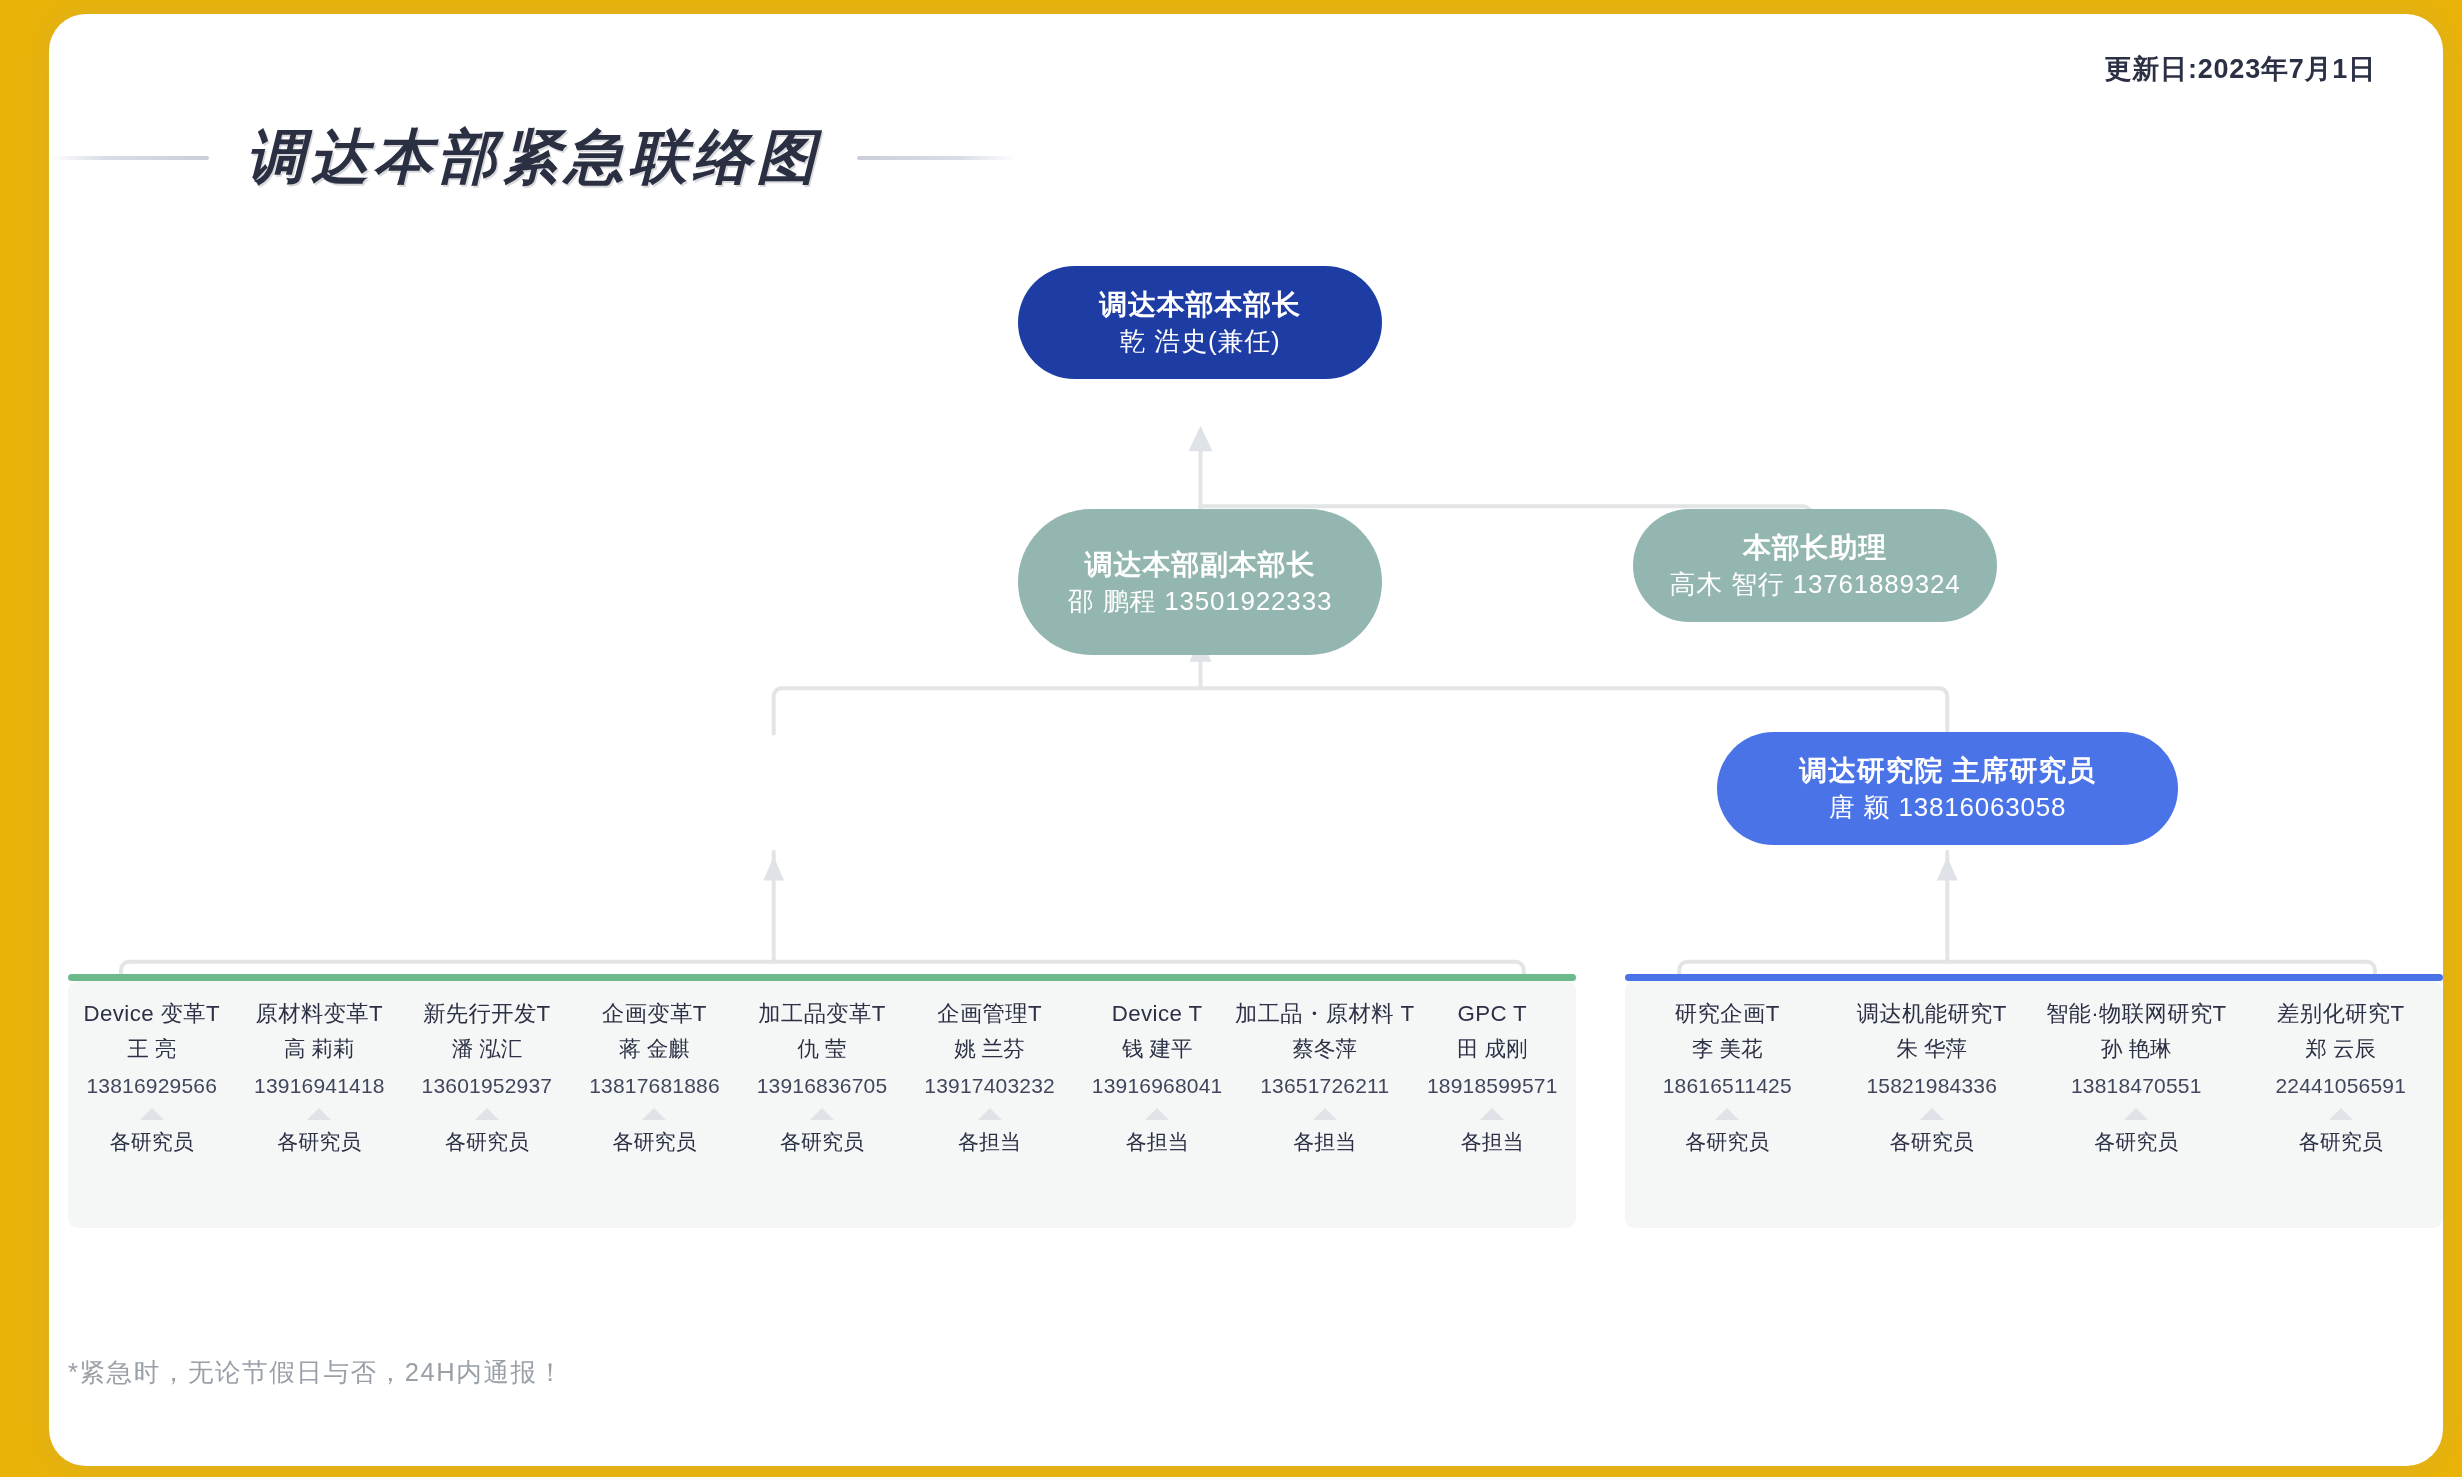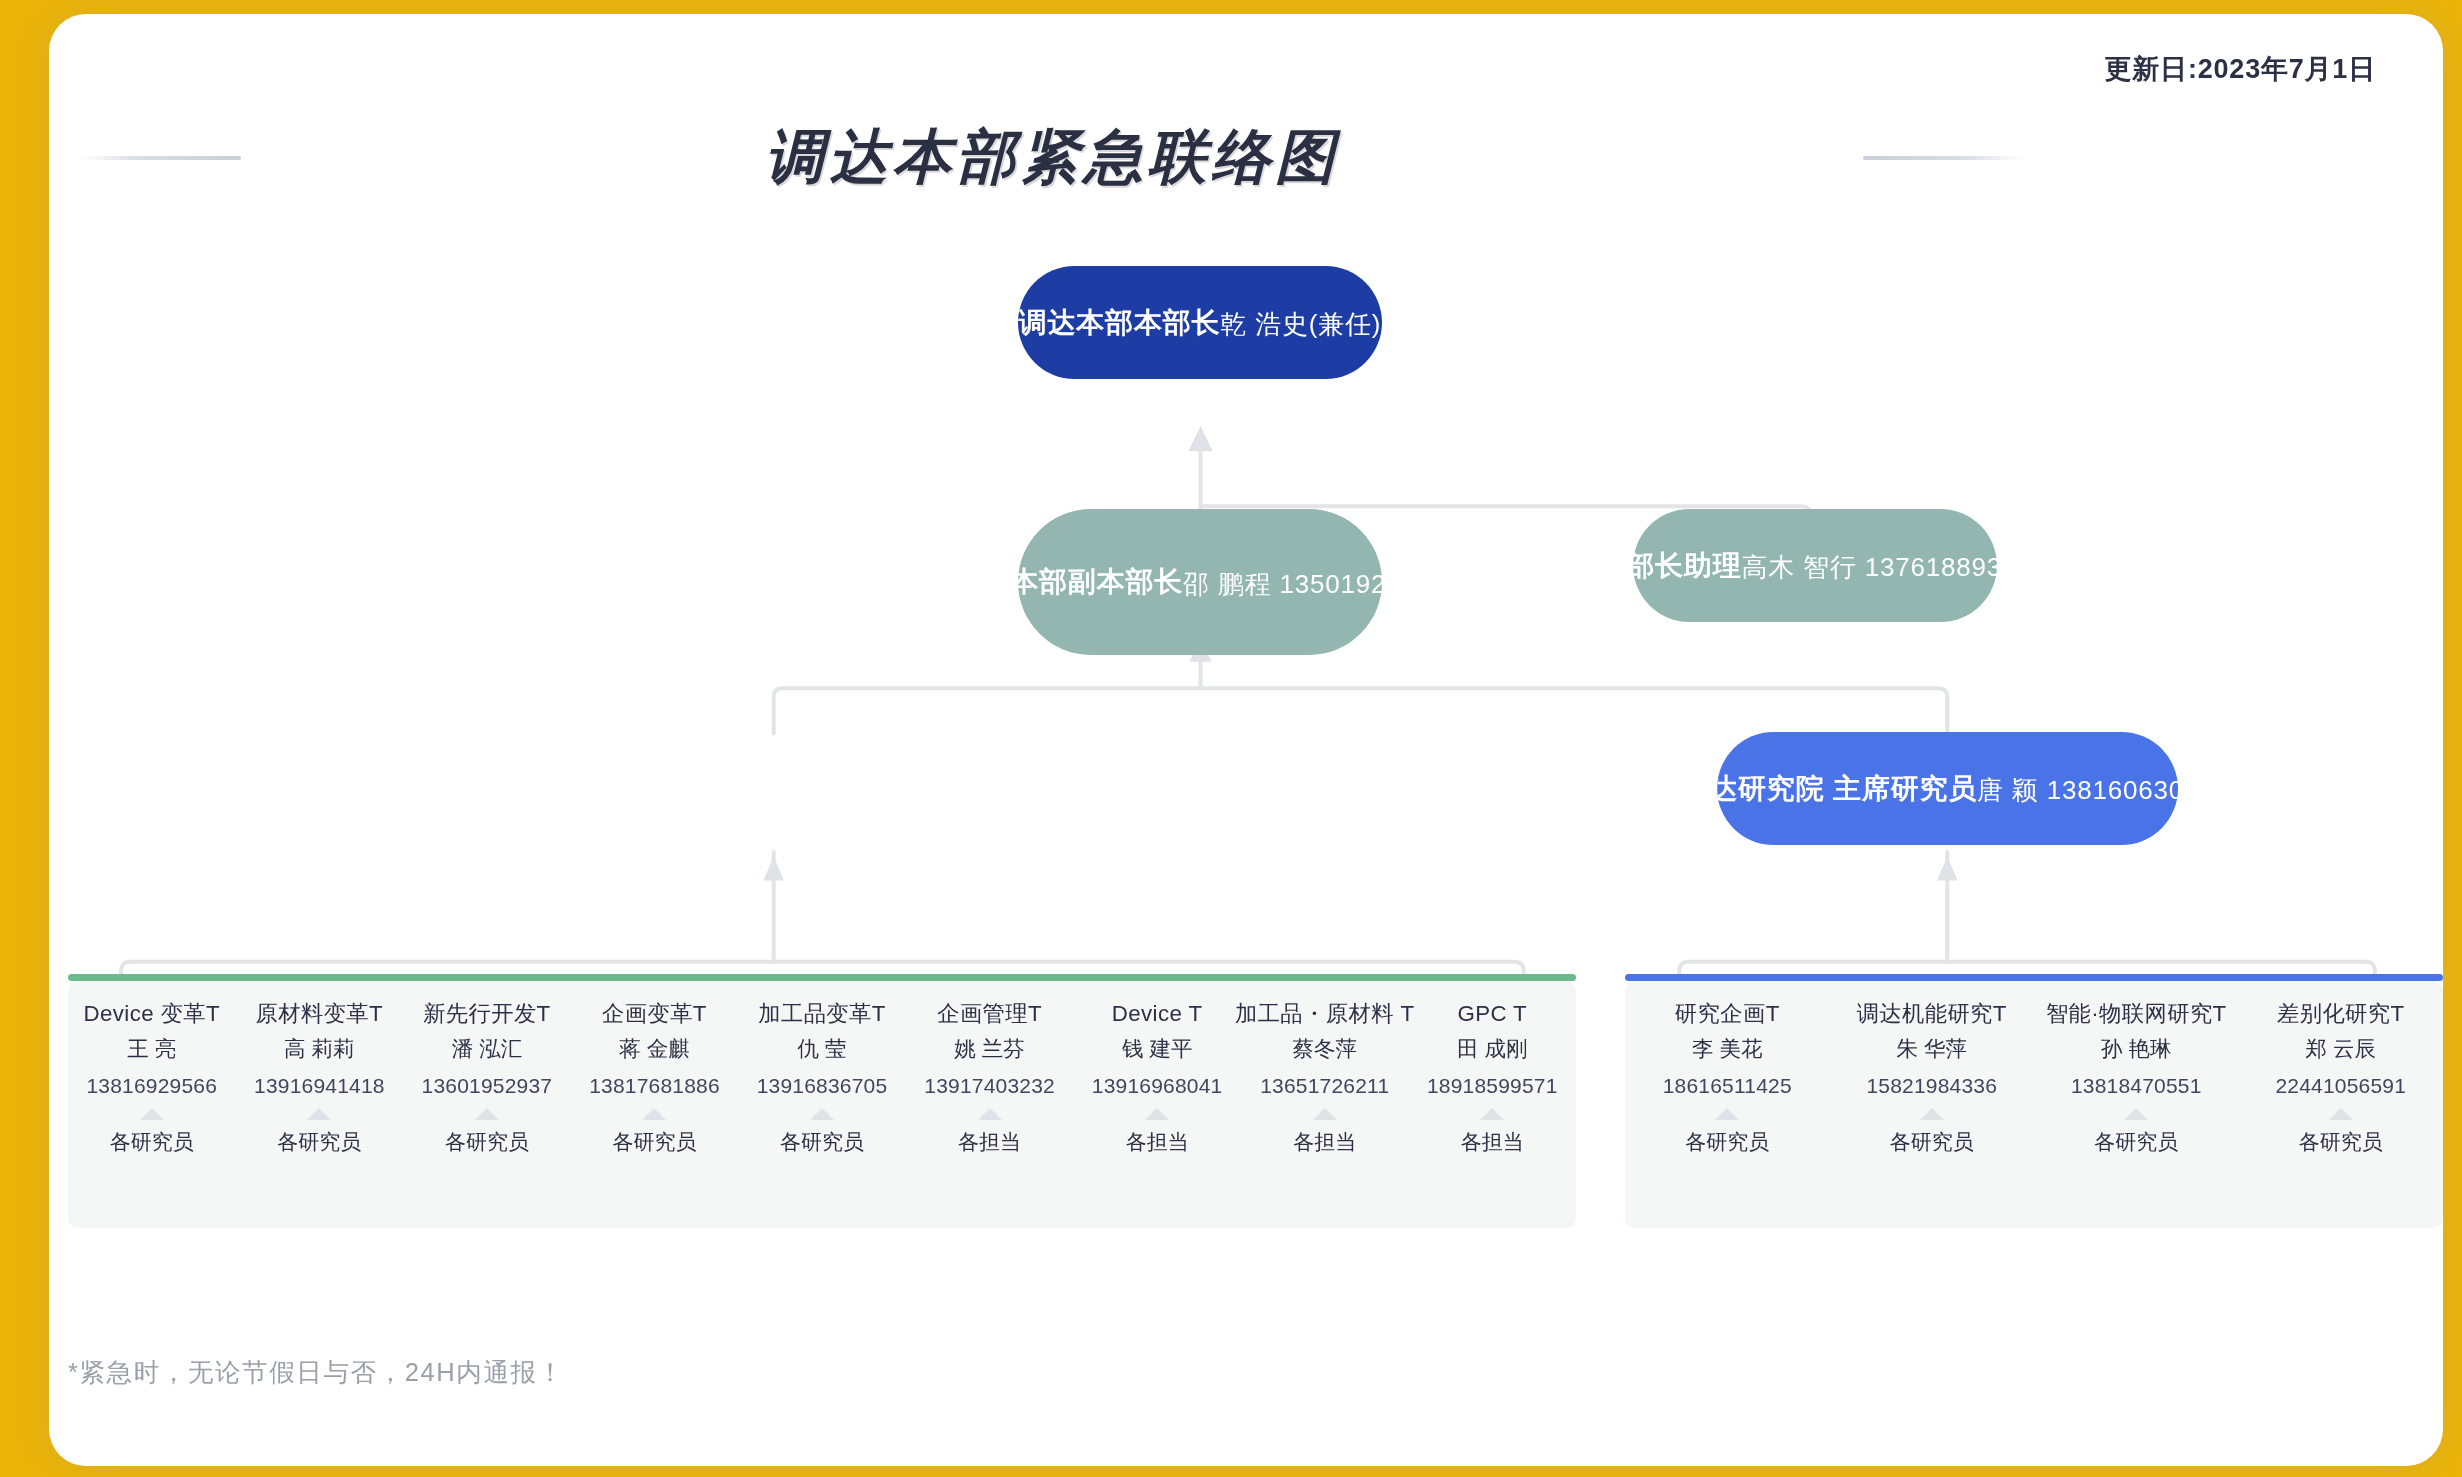--- a/index.html
+++ b/index.html
@@ -43,23 +43,22 @@
     white-space: nowrap;
   }
   .title-wrap {
     position: absolute;
     left: 0;
     top: 96px;
     width: 1942px;
     height: 96px;
     display: flex;
     align-items: center;
-    justify-content: space-between;
+    justify-content: flex-start;
     gap: 37px;
-    padding-left: 32px;
   }
   .title-rule {
     width: 160px;
     height: 4px;
     border-radius: 2.4px;
     flex: none;
   }
   .title-rule.left {
     background: linear-gradient(to right, #ffffff 0%, #d9dde6 35%, #c9ced9 100%);
   }
@@ -83,20 +82,21 @@
     left: 0; top: 0;
     width: 2394px;
     height: 1452px;
     pointer-events: none;
   }
 
   
   .node {
     position: absolute;
     display: flex;
+    flex-direction: column;
     align-items: center;
     justify-content: center;
     border-radius: 797px;
     color: #ffffff;
     text-align: center;
     box-sizing: border-box;
     padding: 4px 27px;
   }
   .node .n-title {
     font-size: 28px;

